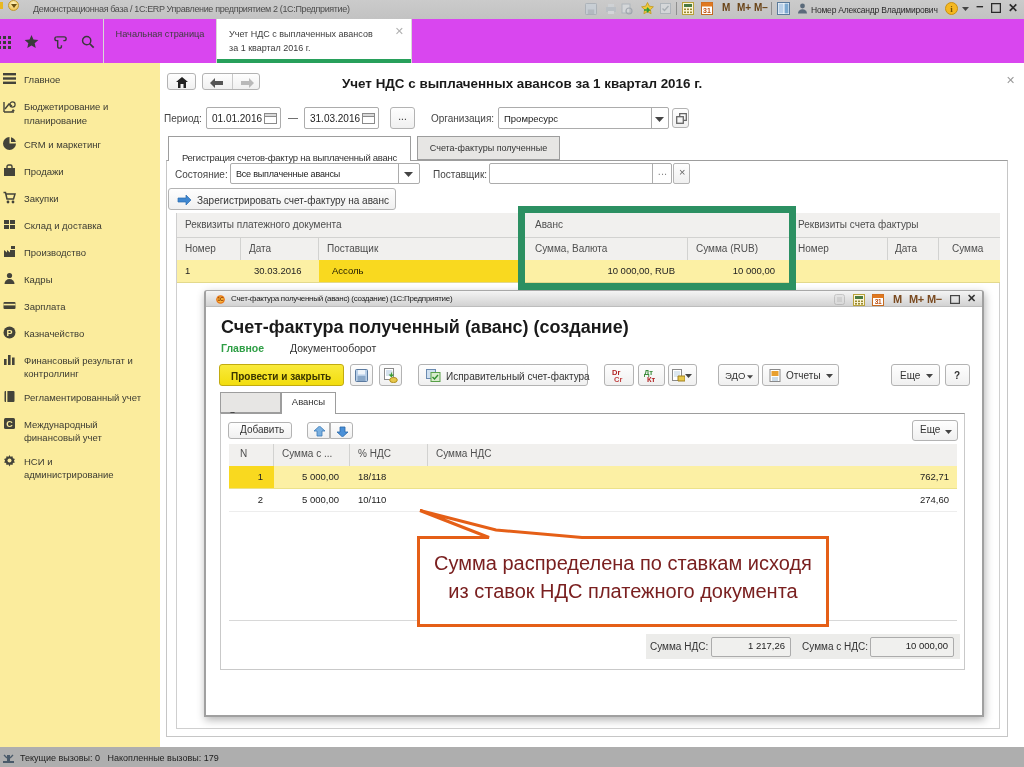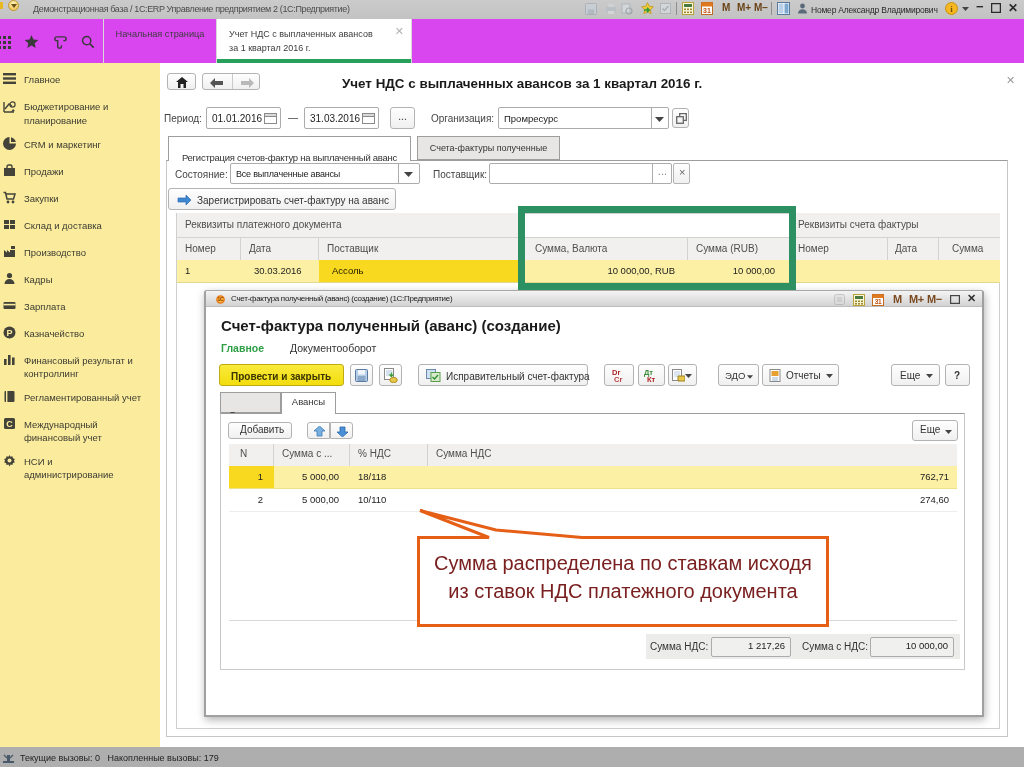--- a/index.html
+++ b/index.html
@@ -339,20 +339,23 @@
   <div class="btn" style="left:8px;top:125px;width:228px;height:22px">
       <svg style="position:absolute;left:8px;top:6px" width="14" height="10" viewBox="0 0 14 10">
         <path d="M9,0 L9,3 L1,3 L1,7 L9,7 L9,10 L14,5 Z" fill="#3f87d0" stroke="#2a6cb0" stroke-width="0.7"></path>
       </svg>
       <span style="position:absolute;left:28px;top:5.5px;font-size:10px">Зарегистрировать счет-фактуру на аванс</span>
     </div>
 
   <div class="abs" style="left:16px;top:150px;width:824px;height:516px;border:1px solid #cfcfcf"></div>
   <div class="th" style="left:17px;top:150px;width:344px;height:24px">
       <span style="position:absolute;left:8px;top:6px">Реквизиты платежного документа</span>
+    </div>
+  <div class="th" style="left:361px;top:150px;width:269px;height:24px">
+      <span style="position:absolute;left:14px;top:6px">Аванс</span>
     </div>
   <div class="th" style="left:630px;top:150px;width:210px;height:24px;border-right:none">
       <span style="position:absolute;left:8px;top:6px">Реквизиты счета фактуры</span>
     </div>
   <div class="th" style="left:17px;top:174px;width:64px;height:23px;border-top:1px solid #d2d2d0">
       <span style="position:absolute;left:8px;top:5px">Номер</span>
     </div>
   <div class="th" style="left:81px;top:174px;width:78px;height:23px;border-top:1px solid #d2d2d0">
       <span style="position:absolute;left:8px;top:5px">Дата</span>
     </div>
@@ -415,21 +418,21 @@
         <text x="6" y="10" font-size="6.5" font-weight="bold" fill="#c05010" text-anchor="middle" font-family="Liberation Sans">31</text>
       </svg>
     <span style="position:absolute;left:687px;top:2px;font-size:11px;font-weight:bold;color:#7a4a20">M</span>
     <span style="position:absolute;left:703px;top:2px;font-size:11px;font-weight:bold;color:#7a4a20">M+</span>
     <span style="position:absolute;left:721px;top:2px;font-size:11px;font-weight:bold;color:#7a4a20">M−</span>
     <svg style="position:absolute;left:744px;top:3.5px" width="10" height="9" viewBox="0 0 10 9">
         <rect x="0.5" y="0.5" width="9" height="8" fill="none" stroke="#444" stroke-width="1.4"></rect>
       </svg>
     <span style="position:absolute;left:761px;top:1px;font-size:11px;font-weight:bold;color:#333">✕</span>
   </div>
-  <div style="position:absolute;left:15px;top:26px;font-size:15px;font-weight:bold;color:#1a1a1a;white-space:nowrap">Счет-фактура полученный (аванс) (создание)</div>
+  <div style="position:absolute;left:15px;top:26px;font-size:18px;font-weight:bold;color:#1a1a1a;white-space:nowrap">Счет-фактура полученный (аванс) (создание)</div>
   <span style="position:absolute;left:15px;top:51px;font-size:10.5px;font-weight:bold;color:#2e9e45;white-space:nowrap">Главное</span>
   <span style="position:absolute;left:84px;top:51px;font-size:10.5px;color:#333;white-space:nowrap">Документооборот</span>
 
   <div class="btn" style="left:13px;top:73px;width:125px;height:22px;background:linear-gradient(#f9ea3c,#f2dd0e);border-color:#c2ab10">
       <span style="position:absolute;left:11px;top:5.5px;font-weight:bold;color:#3a3500;font-size:10px">Провести и закрыть</span>
     </div>
   <div class="btn" style="left:144px;top:73px;width:23px;height:22px">
       <svg style="position:absolute;left:4px;top:4px" width="13" height="13" viewBox="0 0 13 13">
         <rect x="0.5" y="0.5" width="12" height="12" rx="1" fill="#b8cfe8" stroke="#5a7aa0"></rect>
         <rect x="3" y="1" width="7" height="4.5" fill="#eef4fa"></rect>

